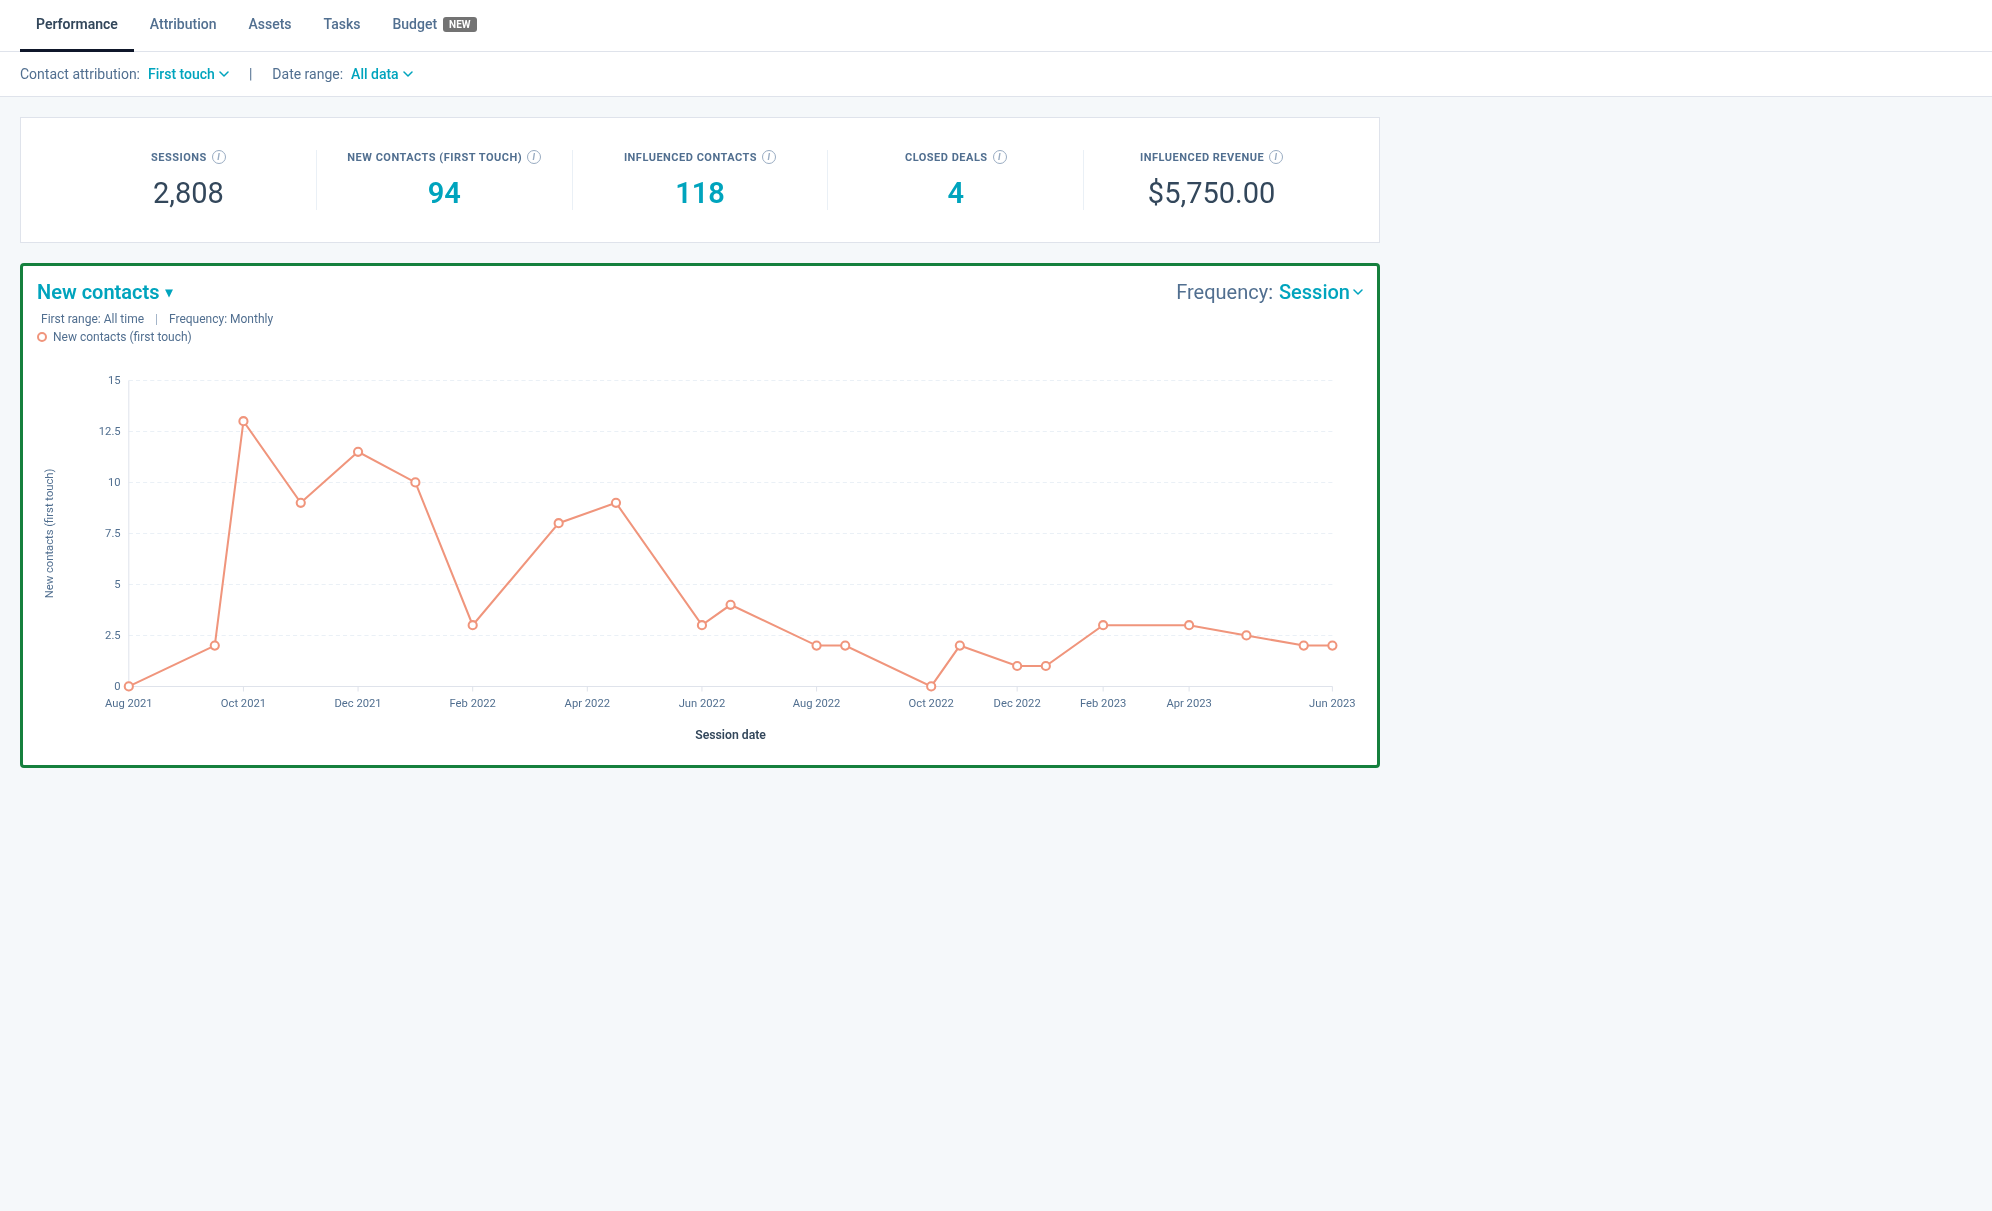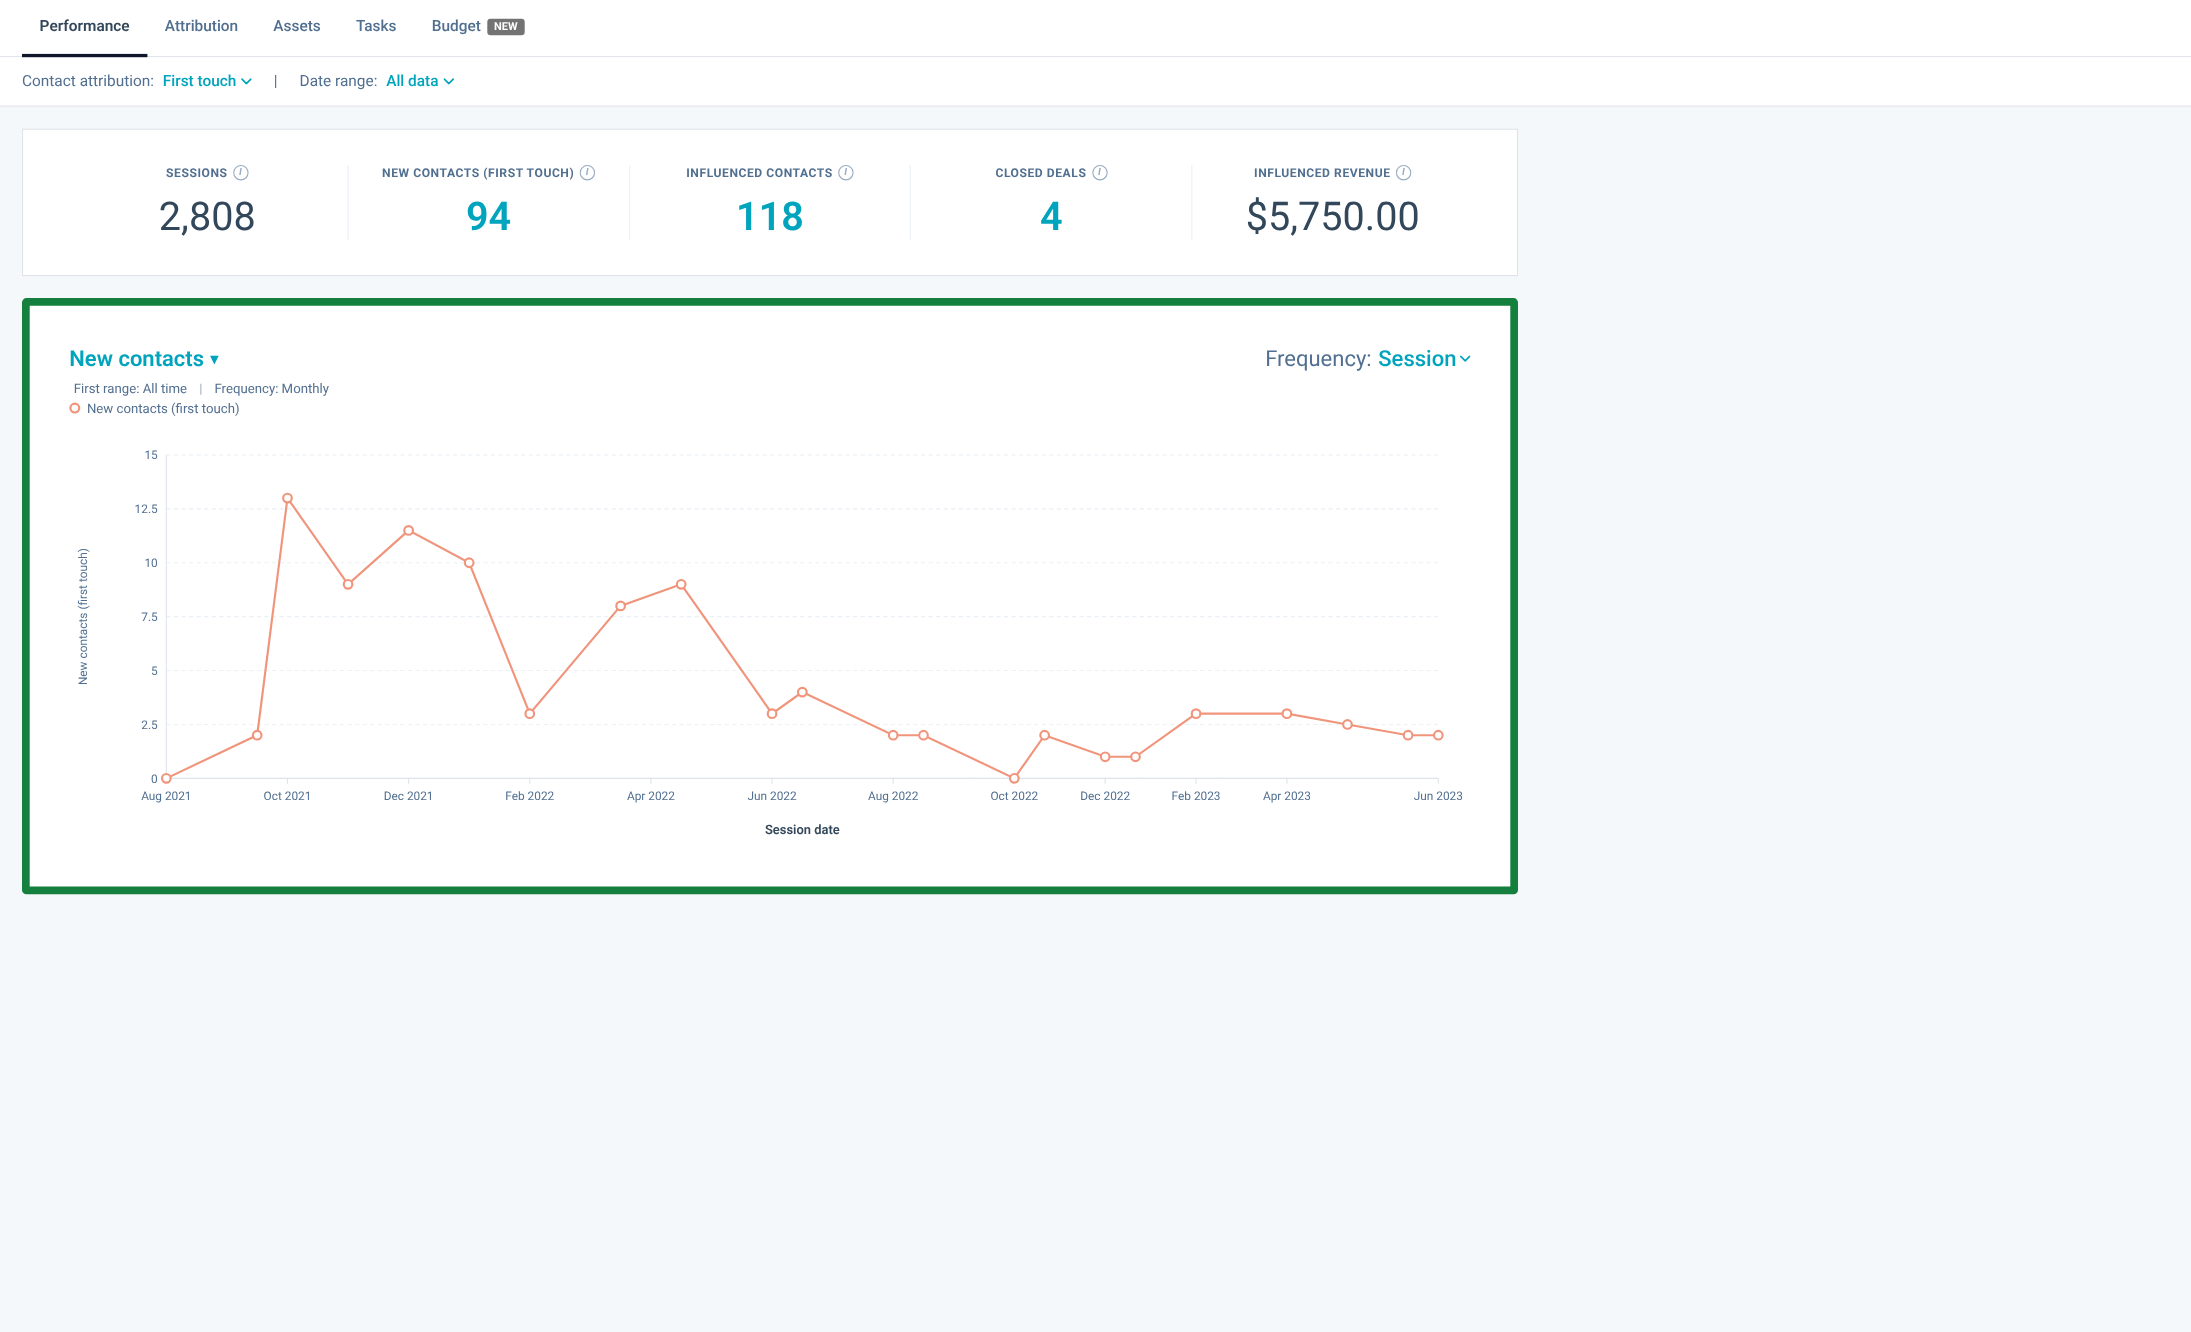--- a/index.html
+++ b/index.html
@@ -121,35 +121,35 @@
       height: 14px;
       border: 1px solid #99acc2;
       border-radius: 50%;
       font-size: 9px;
       color: #99acc2;
       font-style: italic;
       font-weight: 700;
       cursor: pointer;
     }
     .stat-value {
-      font-size: 36px;
+      font-size: 29px;
       font-weight: 400;
       color: #33475b;
     }
     .stat-value.teal {
       color: #00a4bd;
       font-weight: 600;
     }
 
     
     .chart-card {
       background: #fff;
-      border: 7px solid #15803d;
+      border: 3px solid #15803d;
       border-radius: 4px;
-      padding: 36px;
+      padding: 14px;
     }
     .chart-header {
       display: flex;
       justify-content: space-between;
       align-items: center;
       margin-bottom: 8px;
     }
     .chart-title {
       font-size: 20px;
       font-weight: 600;

